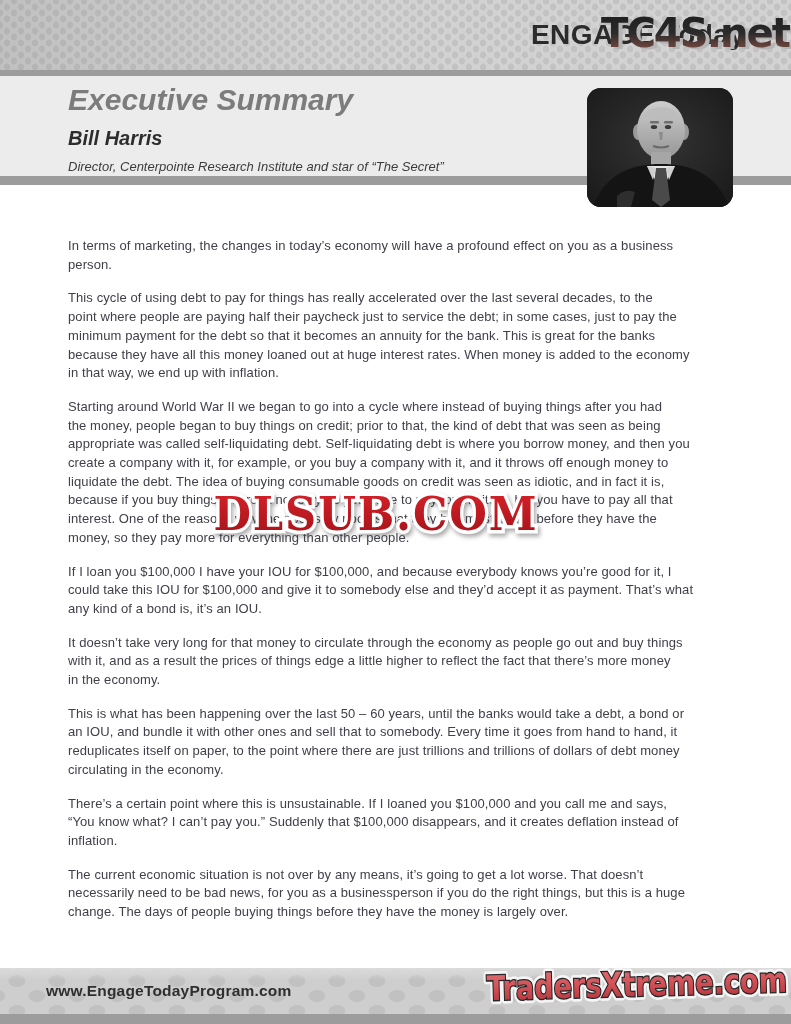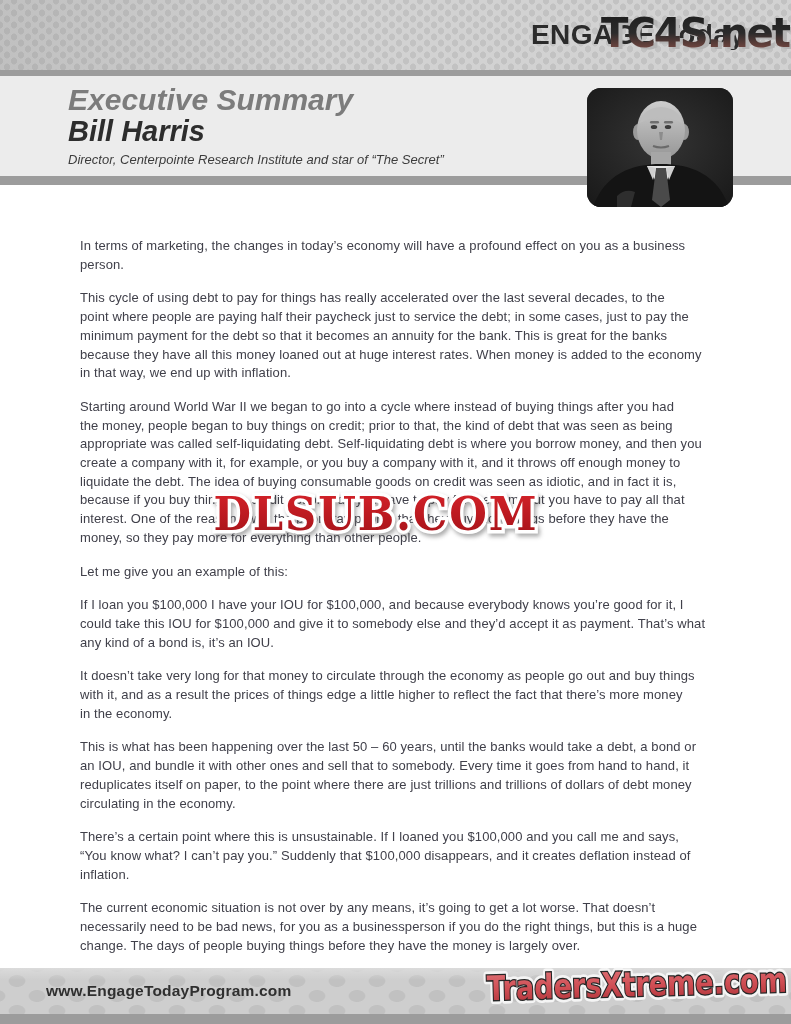--- a/index.html
+++ b/index.html
@@ -32,30 +32,30 @@
     letter-spacing:-2px;fill:url(#tcGrad);
   }
   
   .stripe{width:100%;background:#9c9c9c;}
   .s1{height:6px;}
   .s2{height:9px;}
   .s3{height:10px;}
   
   .header-box{height:100px;background:#ececec;padding:7px 15px 0 68px;box-sizing:border-box;}
   .doc-title{font-size:30px;font-weight:bold;font-style:italic;color:#7c7c7c;line-height:34px;}
-  .author{font-size:29px;font-weight:bold;font-style:italic;color:#2d2d2d;line-height:28px;}
+  .author{font-size:20px;font-weight:bold;font-style:italic;color:#2d2d2d;line-height:28px;margin-top:7px;}
   .role{font-size:13px;font-style:italic;color:#3c3c3c;margin-top:7px;}
   
   .photo{
     position:absolute;left:587px;top:88px;width:146px;height:119px;
     border-radius:14px;overflow:hidden;z-index:5;background:#232323;
   }
   .photo svg{display:block;width:100%;height:100%;}
   
-  .content{padding:52px 0 0 68px;width:692px;box-sizing:content-box;margin-left:12px;}
+  .content{padding:52px 0 0 68px;width:692px;box-sizing:content-box;}
   .para{
     margin:0 0 15px 0;font-size:13px;line-height:18.7px;color:#40404a;
     white-space:pre-line;letter-spacing:.1px;
   }
   
   .wm-dlsub{
     position:absolute;left:204px;top:483px;width:345px;height:62px;z-index:8;
     filter:drop-shadow(2px 3px 2px rgba(70,70,70,.45));
   }
   .wm-dlsub svg{width:100%;height:100%;}
@@ -166,21 +166,20 @@
 because they have all this money loaned out at huge interest rates. When money is added to the economy
 in that way, we end up with inflation.</p>
     <p class="para">Starting around World War II we began to go into a cycle where instead of buying things after you had
 the money, people began to buy things on credit; prior to that, the kind of debt that was seen as being
 appropriate was called self-liquidating debt. Self-liquidating debt is where you borrow money, and then you
 create a company with it, for example, or you buy a company with it, and it throws off enough money to
 liquidate the debt. The idea of buying consumable goods on credit was seen as idiotic, and in fact it is,
 because if you buy things on credit not only do you have to pay for the item, but you have to pay all that
 interest. One of the reasons why the poor stay poor is that they buy most things before they have the
 money, so they pay more for everything than other people.</p>
-    <p class="para">Let me give you an example of this:</p>
     <p class="para">If I loan you $100,000 I have your IOU for $100,000, and because everybody knows you’re good for it, I
 could take this IOU for $100,000 and give it to somebody else and they’d accept it as payment. That’s what
 any kind of a bond is, it’s an IOU.</p>
     <p class="para">It doesn’t take very long for that money to circulate through the economy as people go out and buy things
 with it, and as a result the prices of things edge a little higher to reflect the fact that there’s more money
 in the economy.</p>
     <p class="para">This is what has been happening over the last 50 – 60 years, until the banks would take a debt, a bond or
 an IOU, and bundle it with other ones and sell that to somebody. Every time it goes from hand to hand, it
 reduplicates itself on paper, to the point where there are just trillions and trillions of dollars of debt money
 circulating in the economy.</p>

